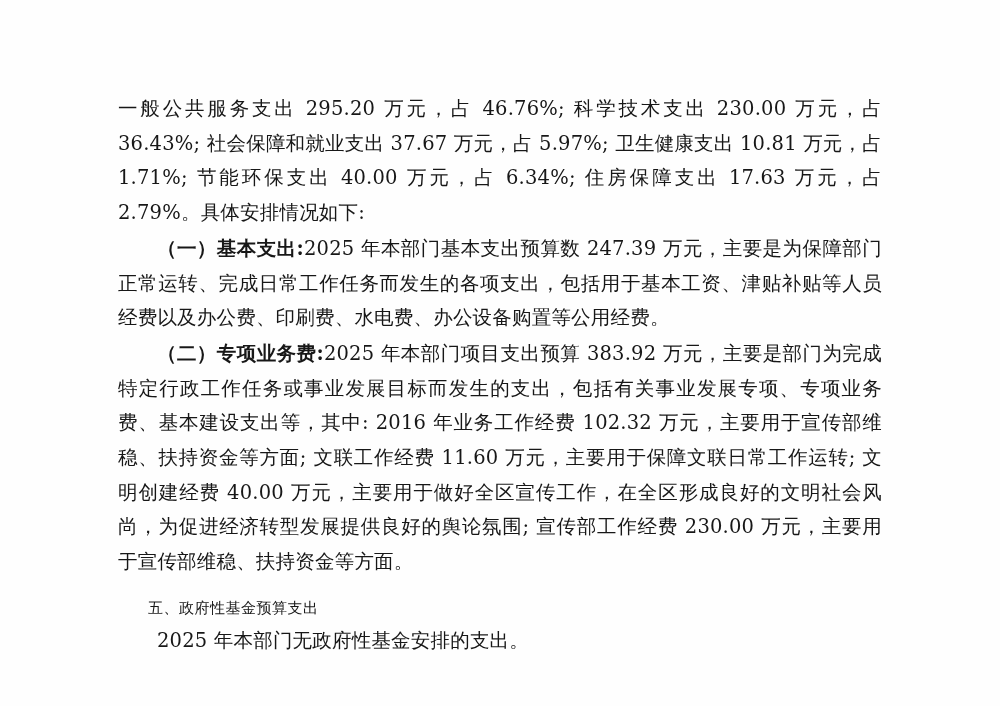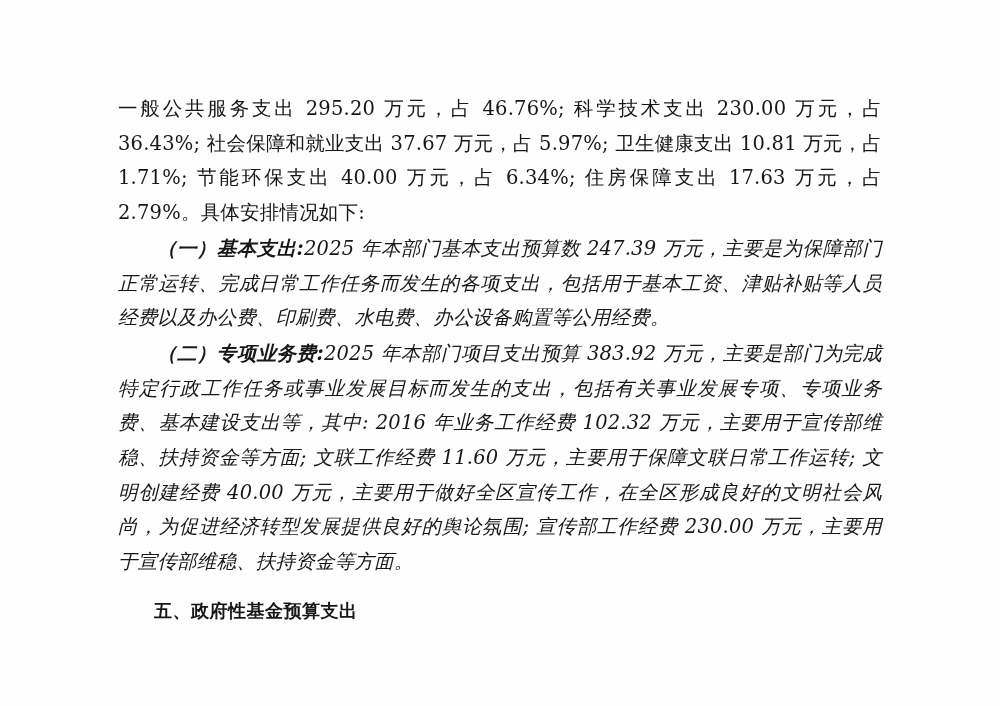--- a/index.html
+++ b/index.html
@@ -28,45 +28,45 @@
     text-align: justify;
     text-justify: inter-ideograph;
     letter-spacing: 0.2px;
     color: #171717;
   }
   p.para {
     margin: 0 0 1px 0;
   }
   p.indent {
     text-indent: 2em;
-    font-style: italic;
   }
   .bold {
     font-weight: bold;
   }
   .heading {
     margin: 10px 0 2px 0;
     text-indent: 2em;
-    font-weight: bold;
-    font-size: 18px;
+    font-weight: normal;
+    font-size: 15px;
     letter-spacing: 0.5px;
   }
   .spacer-sm { height: 4px; }
 </style>
 </head>
 <body>
 
 <div class="page">
   <div class="doc-body">
 
     <p class="para">一般公共服务支出 295.20 万元，占 46.76%; 科学技术支出 230.00 万元，占 36.43%; 社会保障和就业支出 37.67 万元，占 5.97%; 卫生健康支出 10.81 万元，占 1.71%; 节能环保支出 40.00 万元，占 6.34%; 住房保障支出 17.63 万元，占 2.79%。具体安排情况如下:</p>
 
     <p class="para indent"><span class="bold">（一）基本支出:</span><span>2025 年本部门基本支出预算数 247.39 万元，主要是为保障部门正常运转、完成日常工作任务而发生的各项支出，包括用于基本工资、津贴补贴等人员经费以及办公费、印刷费、水电费、办公设备购置等公用经费。</span></p>
 
     <p class="para indent"><span class="bold">（二）专项业务费:</span><span>2025 年本部门项目支出预算 383.92 万元，主要是部门为完成特定行政工作任务或事业发展目标而发生的支出，包括有关事业发展专项、专项业务费、基本建设支出等，其中: 2016 年业务工作经费 102.32 万元，主要用于宣传部维稳、扶持资金等方面; 文联工作经费 11.60 万元，主要用于保障文联日常工作运转; 文明创建经费 40.00 万元，主要用于做好全区宣传工作，在全区形成良好的文明社会风尚，为促进经济转型发展提供良好的舆论氛围; 宣传部工作经费 230.00 万元，主要用于宣传部维稳、扶持资金等方面。</span></p>
 
     <div class="spacer-sm"></div>
 
     <p class="heading">五、政府性基金预算支出</p>
 
+    <p class="para indent">2025 年本部门无政府性基金安排的支出。</p>
 
   </div>
 </div>
 
 </body></html>

